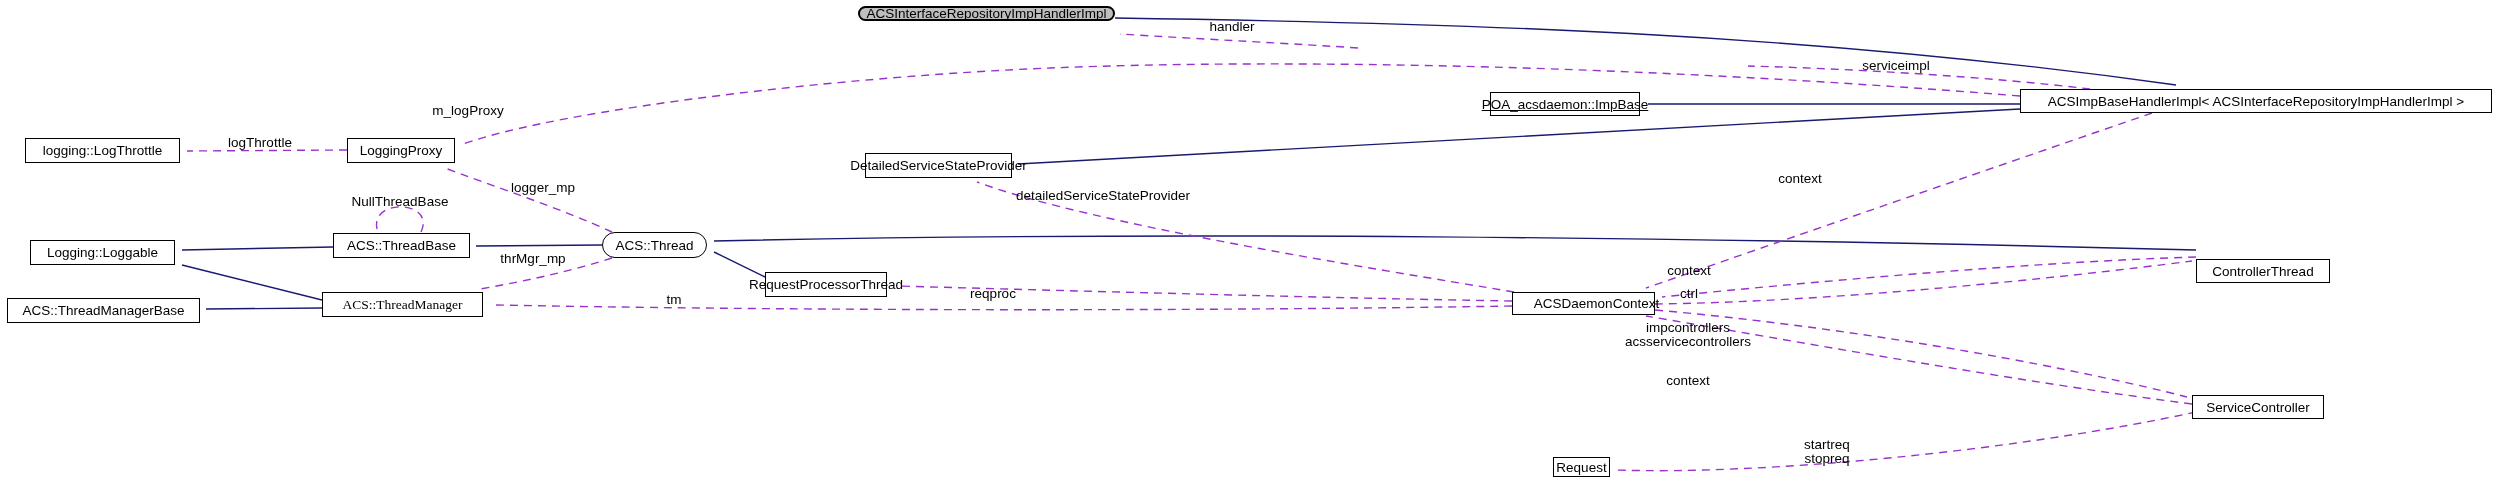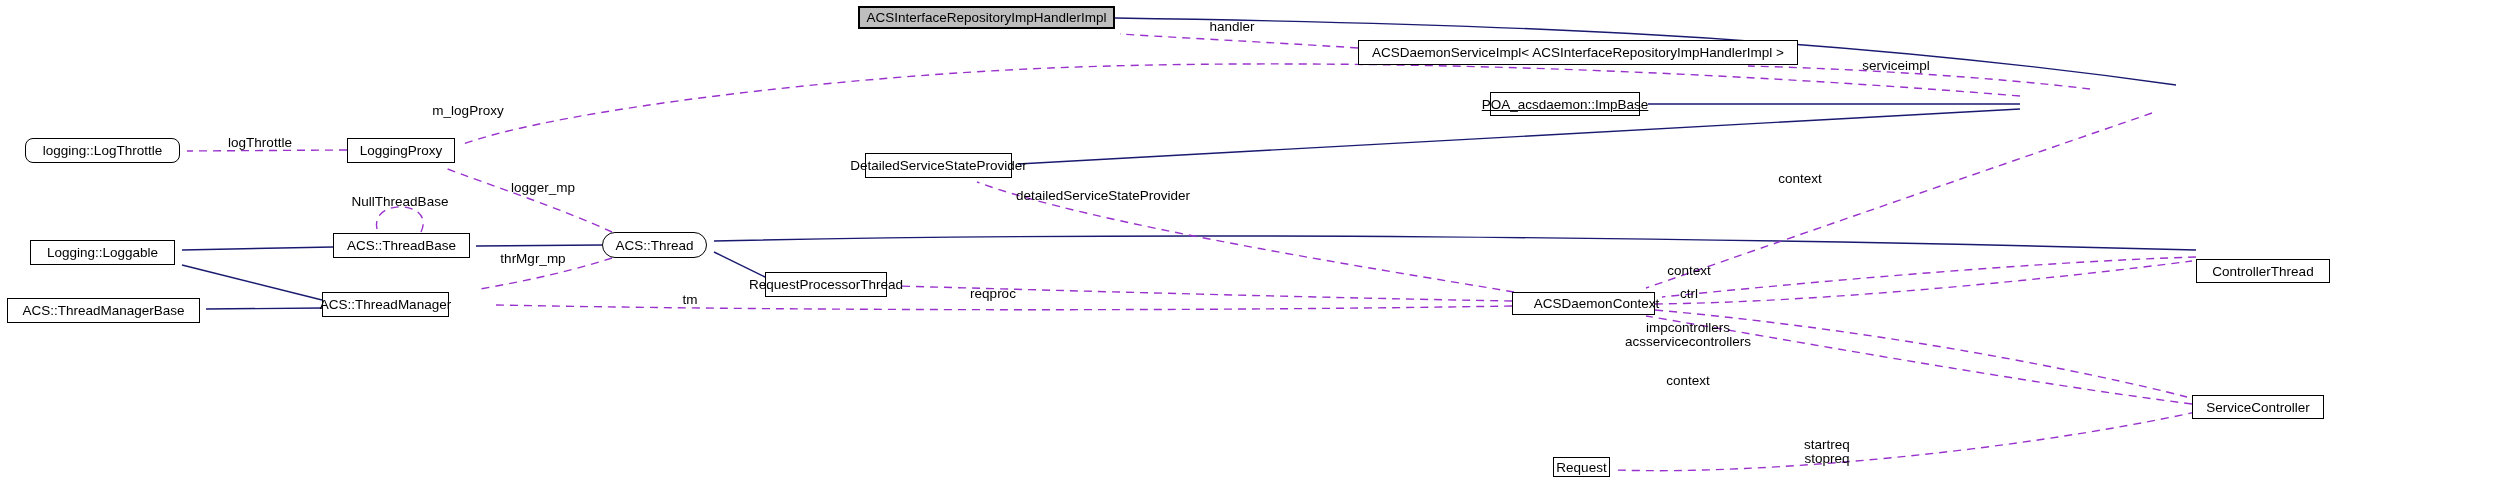--- a/index.html
+++ b/index.html
@@ -70,43 +70,43 @@
     <path class="use" d="M 2152,113 C 2030,155 1770,245 1646,288" marker-end="url(#useArrow)"></path>
     <path class="use" d="M 2196,257 C 2030,262 1800,283 1662,297" marker-end="url(#useArrow)"></path>
     <path class="use" d="M 1655,304 C 1830,302 2060,278 2192,261" marker-end="url(#useArrow)"></path>
     <path class="use" d="M 1655,310 C 1880,330 2090,372 2187,397" marker-end="url(#useArrow)"></path>
     <path class="use" d="M 2192,404 C 2020,382 1800,342 1646,316" marker-end="url(#useArrow)"></path>
     <path class="use" d="M 2196,412 C 2010,452 1760,475 1615,470" marker-end="url(#useArrow)"></path>
     <path class="use" d="M 1358,48 C 1300,44 1200,39 1120,34" marker-end="url(#useArrow)"></path>
     <path class="use" d="M 2090,89 C 1990,77 1860,69 1748,66" marker-end="url(#useArrow)"></path>
   </svg>
 
-  <div class="node" style="left:25px;top:138px;width:155px;height:25px;border-radius:8px;">logging::LogThrottle</div>
+  <div class="node" style="left:25px;top:138px;width:155px;height:25px;">logging::LogThrottle</div>
   <div class="node" style="left:347px;top:138px;width:108px;height:25px;">LoggingProxy</div>
   <div class="node" style="left:30px;top:240px;width:145px;height:25px;">Logging::Loggable</div>
   <div class="node" style="left:333px;top:233px;width:137px;height:25px;">ACS::ThreadBase</div>
   <div class="node" style="left:602px;top:232px;width:105px;height:26px;border-radius:13px;">ACS::Thread</div>
   <div class="node" style="left:7px;top:298px;width:193px;height:25px;">ACS::ThreadManagerBase</div>
-  <div class="node" style="left:322px;top:292px;width:127px;height:25px;">ACS::ThreadManager</div>
+  <div class="node" style="left:322px;top:292px;width:161px;height:25px;font-family:Liberation Serif, serif;">ACS::ThreadManager</div>
   <div class="node" style="left:765px;top:272px;width:122px;height:25px;">RequestProcessorThread</div>
   <div class="node" style="left:865px;top:153px;width:147px;height:25px;">DetailedServiceStateProvider</div>
-  <div class="node main" style="left:858px;top:6px;width:257px;height:23px;">ACSInterfaceRepositoryImpHandlerImpl</div>
-  <div class="node" style="left:1358px;top:40px;width:440px;height:25px;">ACSDaemonServiceImpl&lt; ACSInterfaceRepositoryImpHandlerImpl &gt;</div>
+  <div class="node main" style="left:858px;top:6px;width:257px;height:15px;border-radius:8px;">ACSInterfaceRepositoryImpHandlerImpl</div>
   <div class="node" style="left:1490px;top:92px;width:150px;height:24px;text-decoration:underline;">POA_acsdaemon::ImpBase</div>
+  <div class="node" style="left:2020px;top:89px;width:472px;height:24px;">ACSImpBaseHandlerImpl&lt; ACSInterfaceRepositoryImpHandlerImpl &gt;</div>
   <div class="node" style="left:1512px;top:292px;width:143px;height:23px;padding-left:30px;">ACSDaemonContext</div>
   <div class="node" style="left:2196px;top:259px;width:134px;height:24px;">ControllerThread</div>
   <div class="node" style="left:2192px;top:395px;width:132px;height:24px;">ServiceController</div>
   <div class="node" style="left:1553px;top:457px;width:57px;height:20px;">Request</div>
 
   <span class="elabel" style="left:260px;top:142px;">logThrottle</span>
   <span class="elabel" style="left:468px;top:110px;">m_logProxy</span>
   <span class="elabel" style="left:543px;top:187px;">logger_mp</span>
   <span class="elabel" style="left:400px;top:201px;">NullThreadBase</span>
   <span class="elabel" style="left:533px;top:258px;">thrMgr_mp</span>
-  <span class="elabel" style="left:690px;top:299px;">tm</span>
+  <span class="elabel" style="left:674px;top:299px;">tm</span>
   <span class="elabel" style="left:993px;top:293px;">reqproc</span>
   <span class="elabel" style="left:1232px;top:26px;">handler</span>
   <span class="elabel" style="left:1896px;top:65px;">serviceimpl</span>
   <span class="elabel" style="left:1103px;top:195px;">detailedServiceStateProvider</span>
   <span class="elabel" style="left:1800px;top:178px;">context</span>
   <span class="elabel" style="left:1689px;top:270px;">context</span>
   <span class="elabel" style="left:1689px;top:293px;">ctrl</span>
   <span class="elabel" style="left:1688px;top:327px;">impcontrollers</span>
   <span class="elabel" style="left:1688px;top:341px;">acsservicecontrollers</span>
   <span class="elabel" style="left:1688px;top:380px;">context</span>

